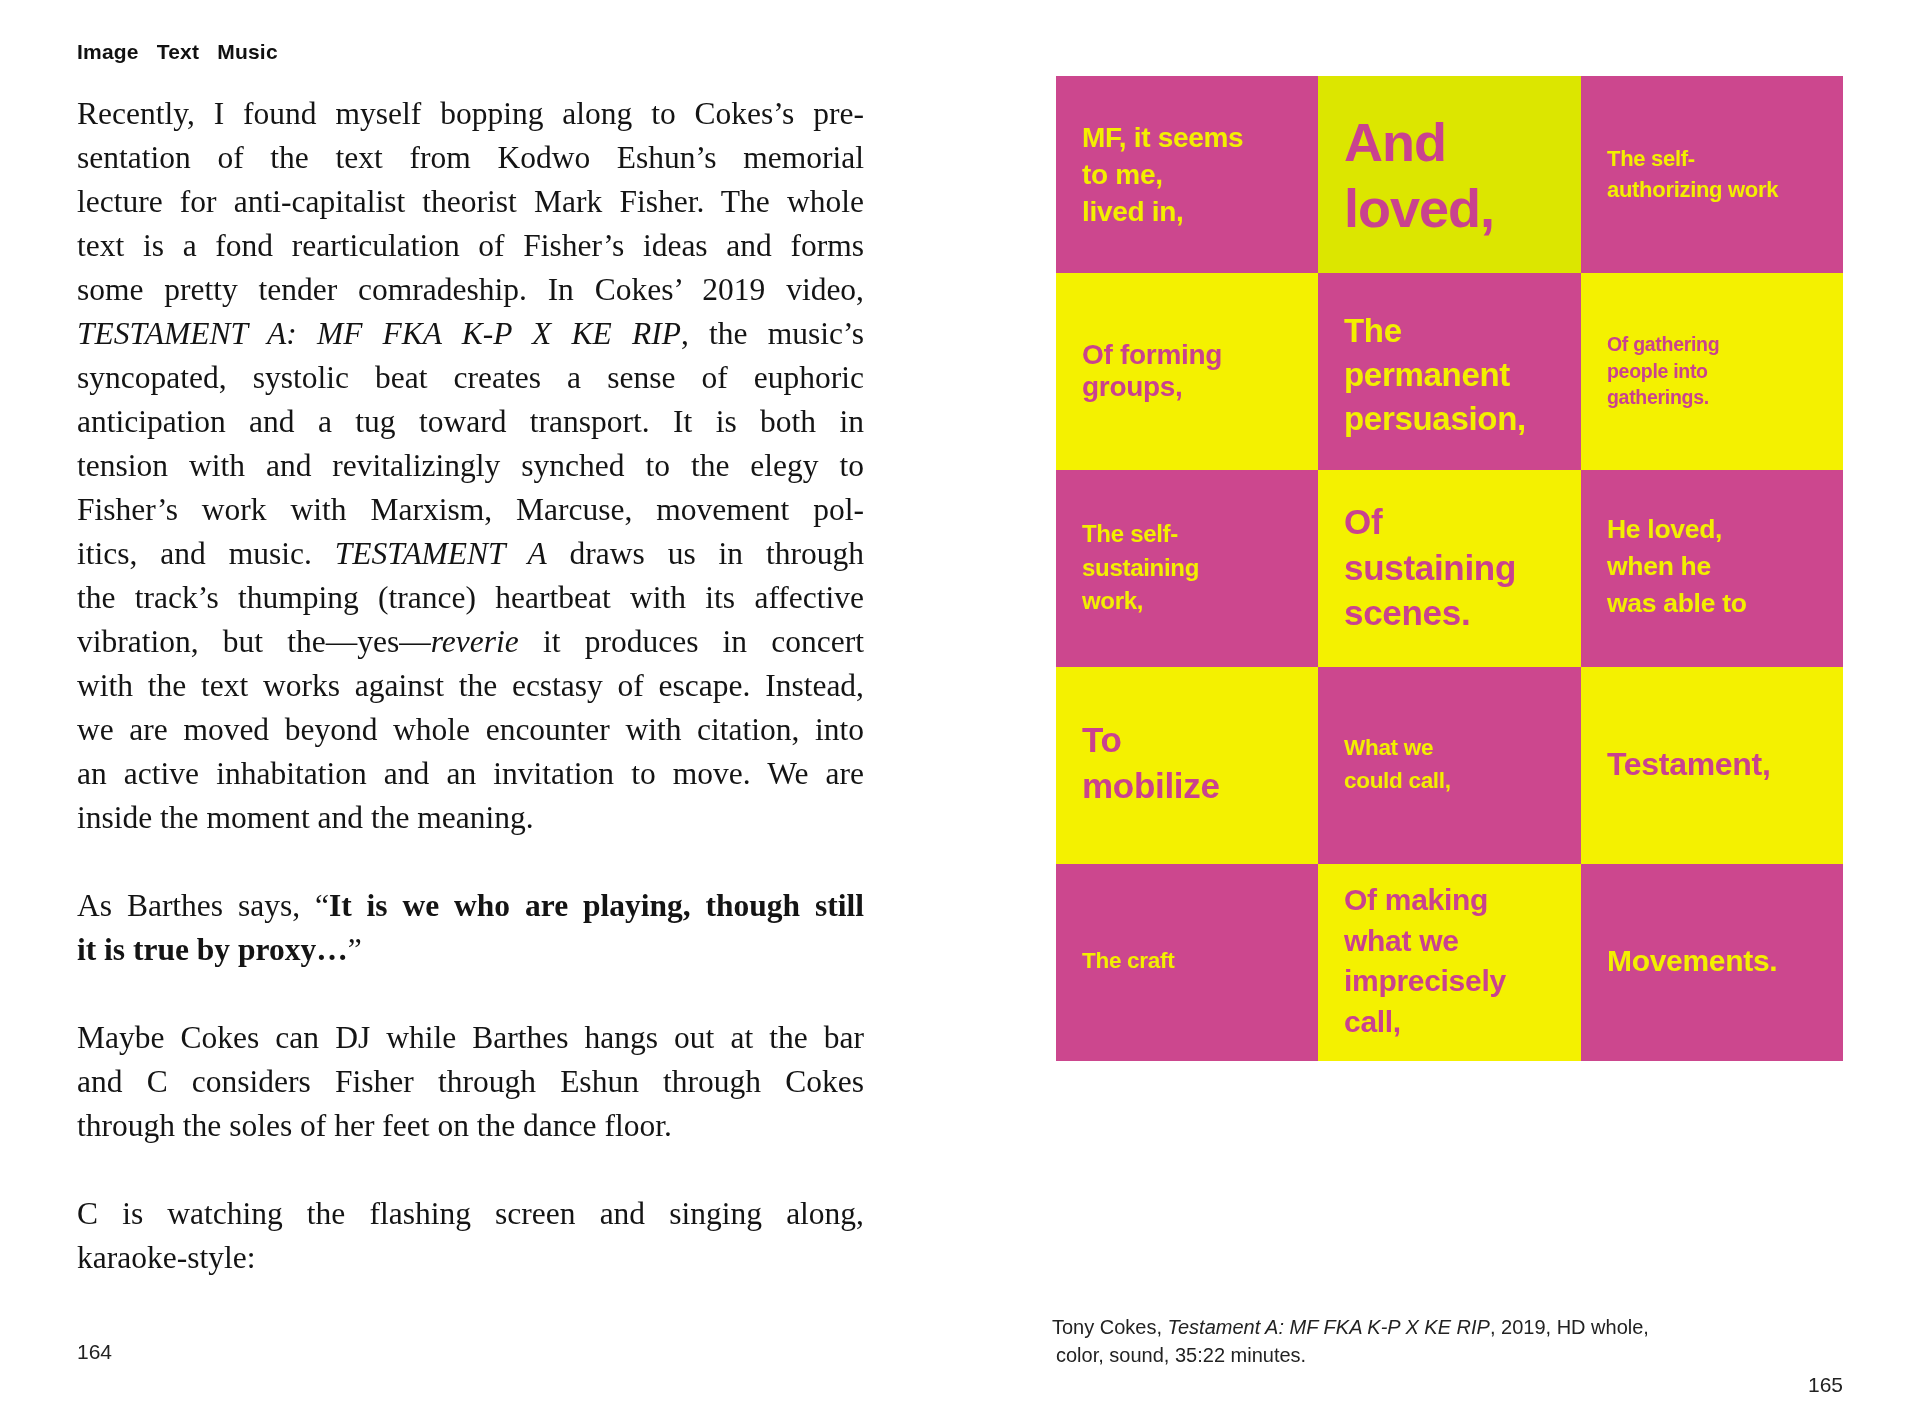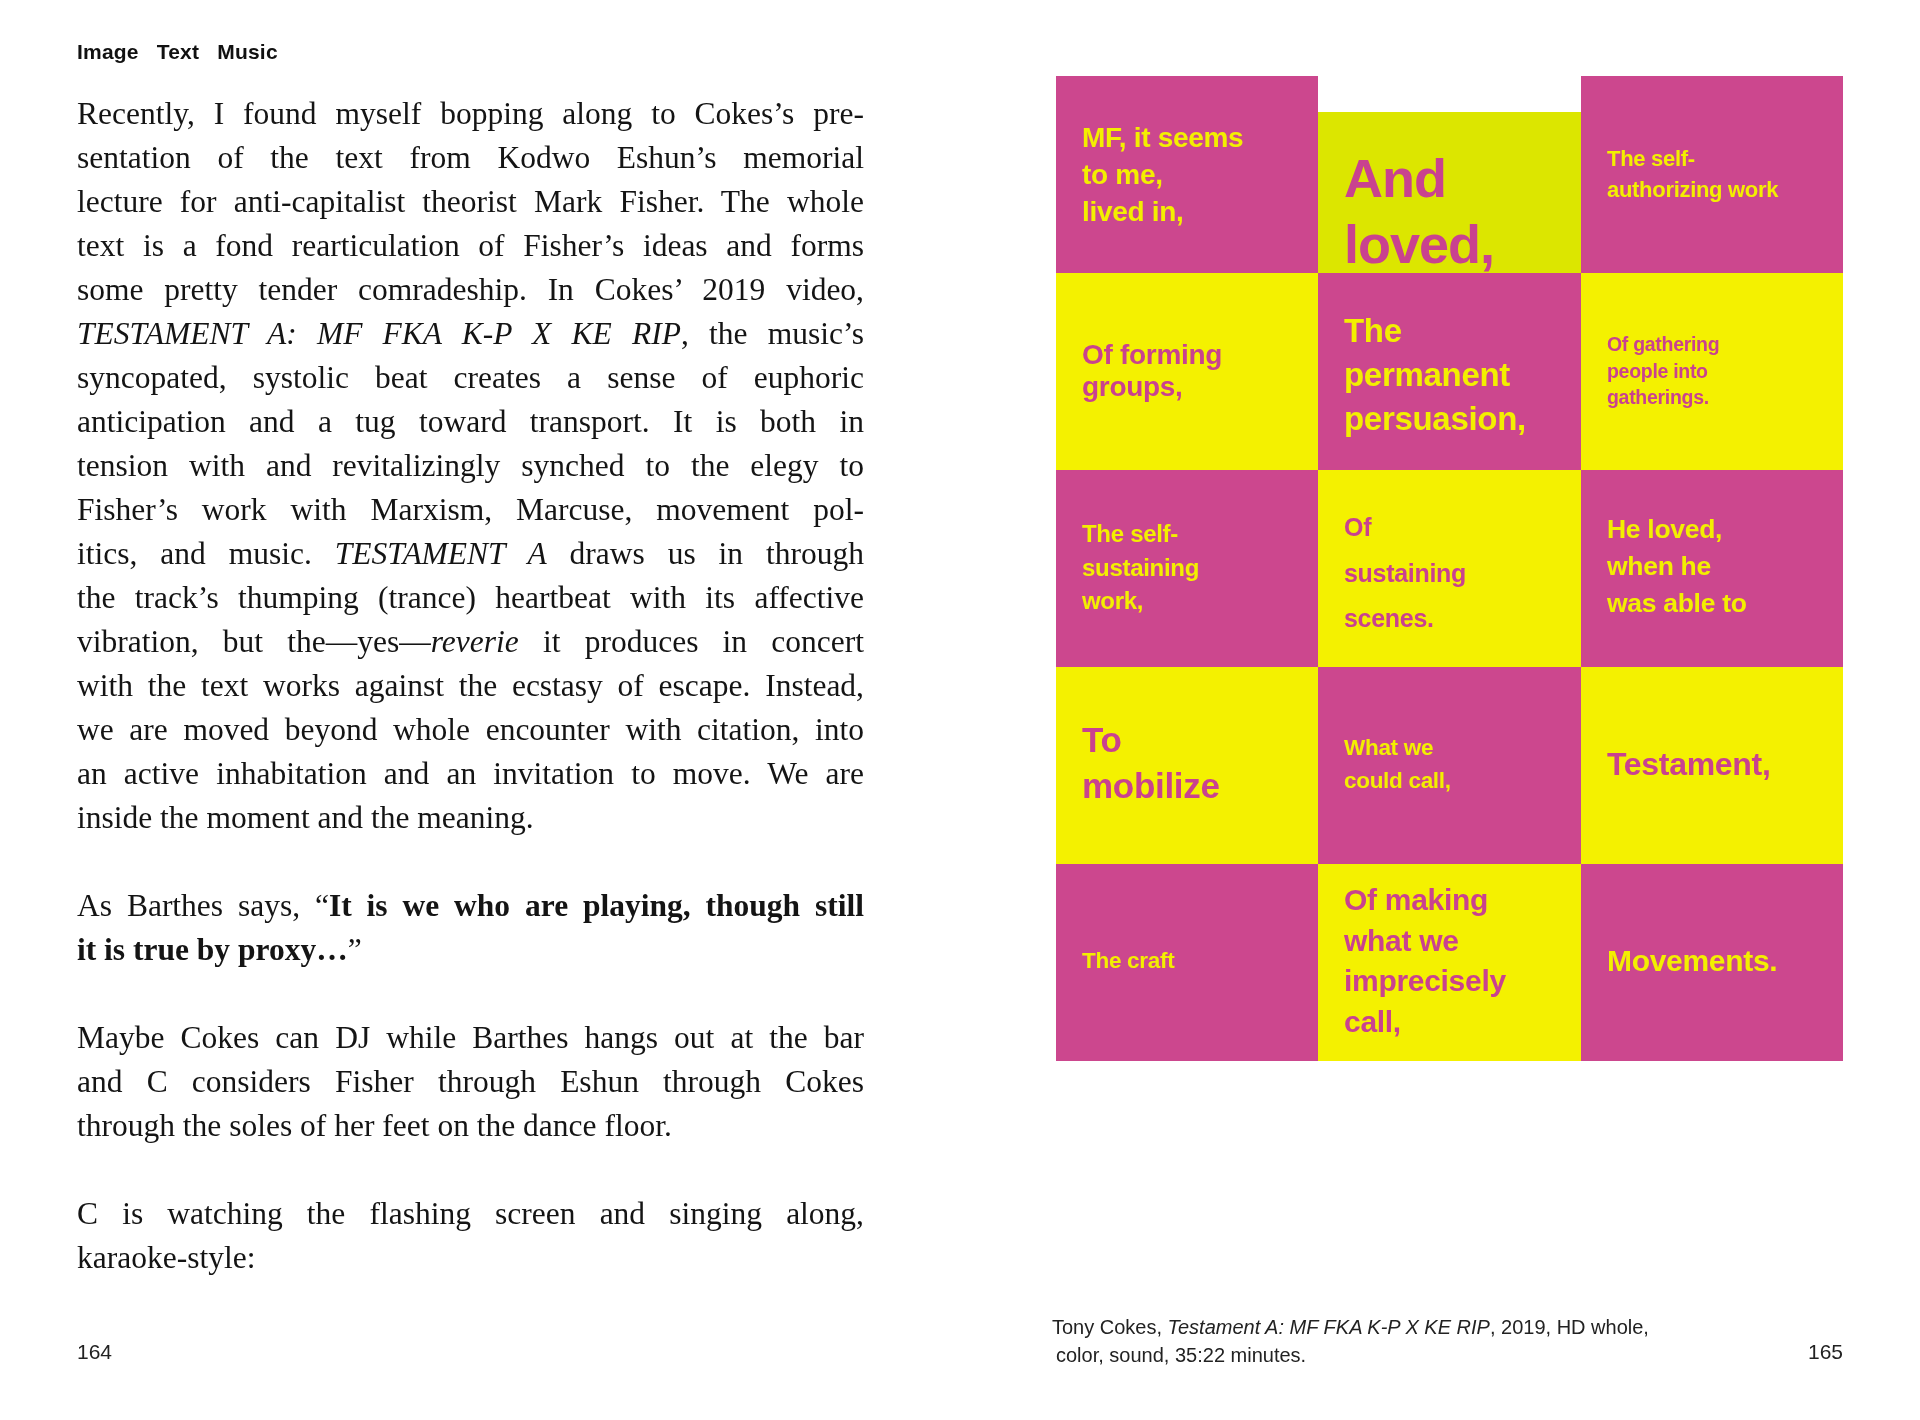--- a/index.html
+++ b/index.html
@@ -19,21 +19,21 @@
   .body-text .line.last { text-align-last: left; }
   .body-text i { font-style: italic; }
   .body-text b { font-weight: bold; }
   .grid {
     position: absolute; left: 1056px; top: 76px; width: 787px; height: 985px;
     display: grid; grid-template-columns: 262px 263px 262px; grid-template-rows: 197px 197px 197px 197px 197px;
   }
   .cell { position: relative; overflow: hidden; font-family: "Liberation Sans", sans-serif; font-weight: bold; }
   .cell.m { background: #cc478e; color: #f3ef00; }
   .cell.y { background: #f4f100; color: #c9428f; }
-  .cell.g { background: #dce600; color: #c9428f; margin-top: 36px; }
+  .cell.g { background: #dce600; color: #c9428f; }
   .cell .txt { position: absolute; left: 26px; right: 8px; letter-spacing: -0.3px; }
   .cell .txt span { display: block; white-space: nowrap; }
   .page-num {
     position: absolute; top: 1340px; font-family: "Liberation Sans", sans-serif; font-size: 21px; color: #222;
   }
   .caption {
     position: absolute; left: 1052px; top: 1313px;
     font-family: "Liberation Sans", sans-serif; font-size: 20px; line-height: 28px; color: #222;
   }
   .caption i { font-style: italic; }
@@ -124,21 +124,21 @@
   </div>
 
   <div class="cell m">
     <div class="txt" style="top:47px; font-size:24px; line-height:33.5px;">
       <span>The self-</span>
       <span>sustaining</span>
       <span>work,</span>
     </div>
   </div>
   <div class="cell y">
-    <div class="txt" style="top:35px; font-size:25px; line-height:45.5px;">
+    <div class="txt" style="top:29px; font-size:35px; line-height:45.5px;">
       <span>Of</span>
       <span>sustaining</span>
       <span>scenes.</span>
     </div>
   </div>
   <div class="cell m">
     <div class="txt" style="top:41px; font-size:26.5px; line-height:37px;">
       <span>He loved,</span>
       <span>when he</span>
       <span>was able to</span>
@@ -181,13 +181,13 @@
       <span>Movements.</span>
     </div>
   </div>
 </div>
 
 <div class="caption">
   <div><span style="white-space:pre;">Tony Cokes, </span><i>Testament A: MF FKA K-P X KE RIP</i><span>, 2019, HD whole,</span></div>
   <div style="padding-left:4px;">color, sound, 35:22 minutes.</div>
 </div>
 
-<div class="page-num" style="right:77px; text-align:right;">165</div>
+<div class="page-num" style="right:77px; text-align:right;margin-top:33px;">165</div>
 
 </body></html>

